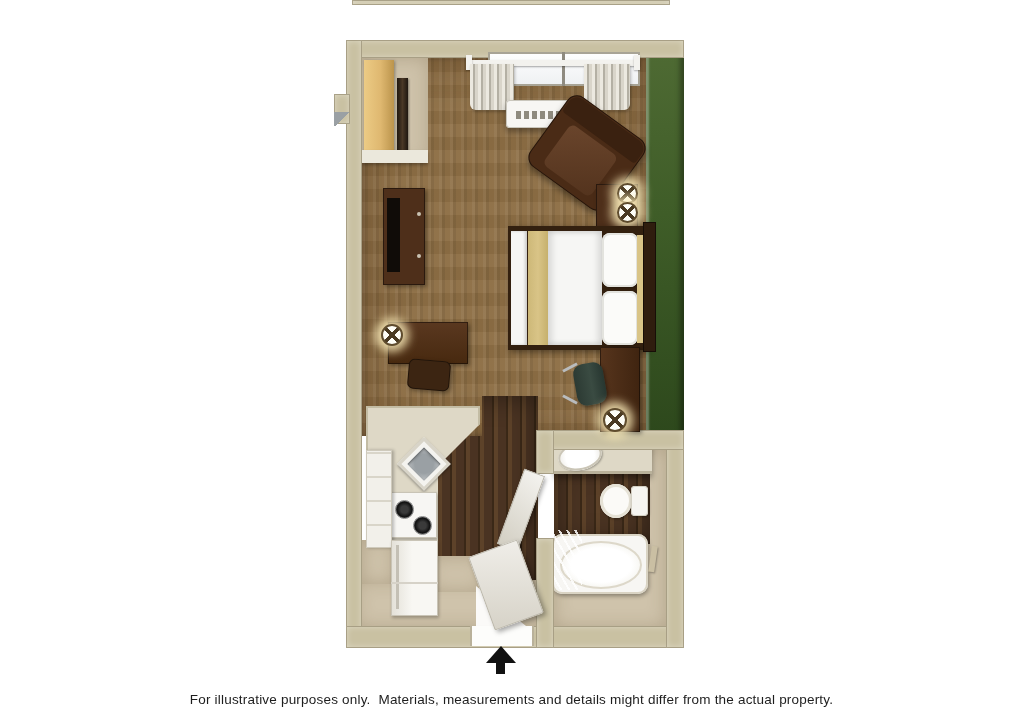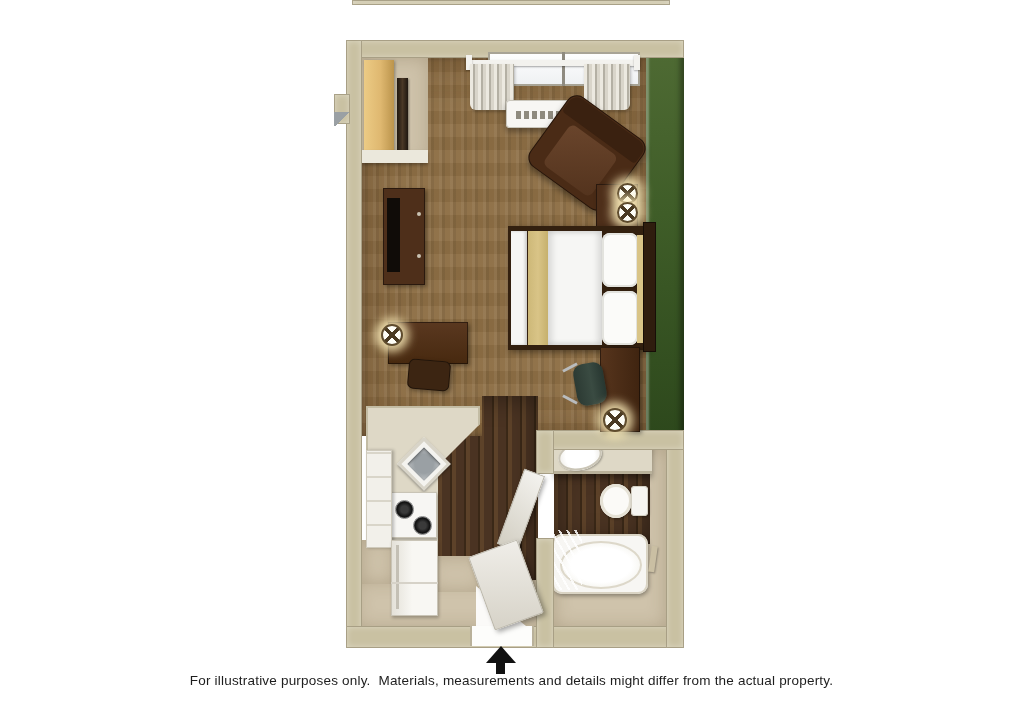--- a/index.html
+++ b/index.html
@@ -26,21 +26,21 @@
   .counter{background:var(--counter,#ded8c6);box-shadow:inset 0 0 0 2px #c3bca4, 2px 2px 4px rgba(0,0,0,.25);}
   .lamp{border-radius:50%;
       background:
         linear-gradient(45deg,transparent 44%,#4a3a22 44% 56%,transparent 56%),
         linear-gradient(-45deg,transparent 44%,#4a3a22 44% 56%,transparent 56%),
         #fdfdf6;
       border:2px solid #5f4c2e;
       box-shadow:0 0 10px 6px rgba(250,235,185,.85);}
   .curtain{background:repeating-linear-gradient(90deg,#ece9e0 0 3px,#b4b0a4 3px 5px,#d9d5ca 5px 8px);
       box-shadow:1px 2px 3px rgba(0,0,0,.25);}
-  .caption{left:0;top:673px;width:1023px;text-align:center;font-size:13.5px;
+  .caption{left:0;top:692px;width:1023px;text-align:center;font-size:13.5px;
       color:var(--caption_color,#1d1d1d);white-space:pre-wrap;letter-spacing:.2px;}
   .arrow-head{width:0;height:0;border-left:15px solid transparent;border-right:15px solid transparent;
       border-bottom:17px solid var(--arrow_black,#111);}
   .arrow-stem{background:var(--arrow_black,#111);}
 </style>
 </head>
 <body>
 
 <div id="stage">
 

